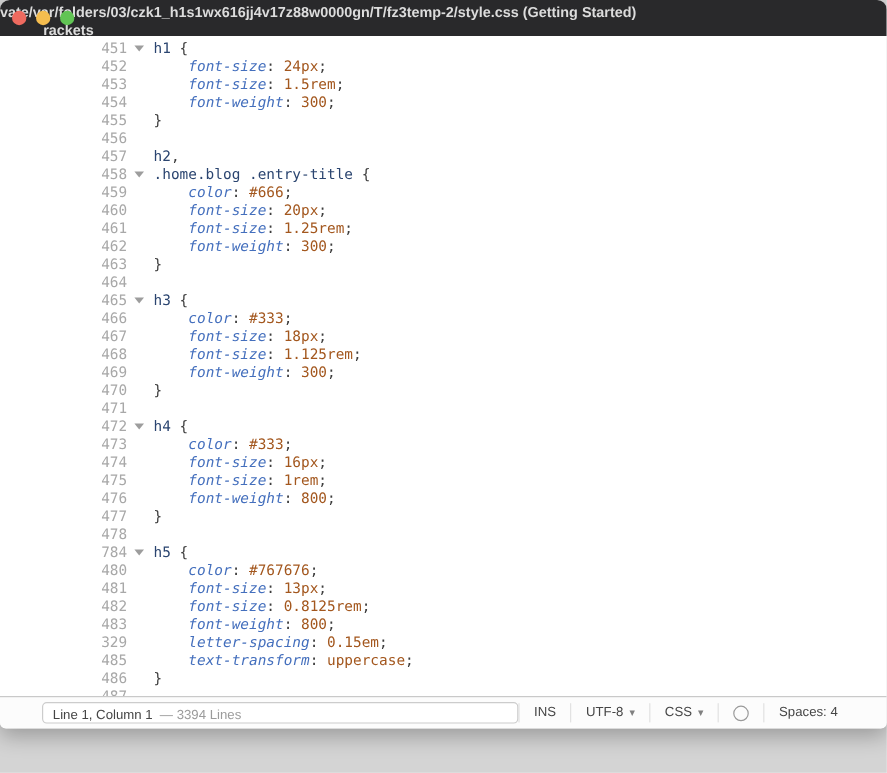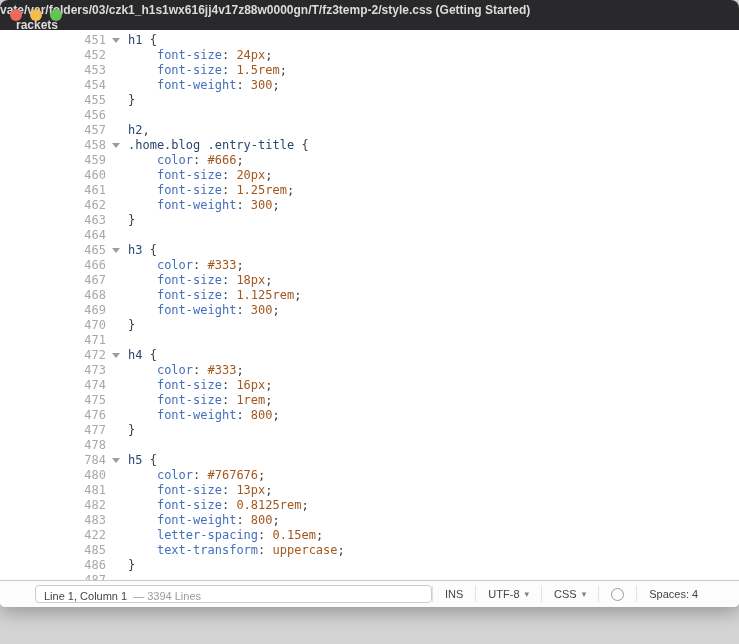--- a/index.html
+++ b/index.html
@@ -23,21 +23,21 @@
     background: var(--titlebar_bg, #29292b);
     overflow: hidden;
   }
   .title-text {
     position: absolute; left: 0; top: 3px; width: 739px;
     color: var(--titlebar_text, #dcdcdc);
     font-size: 12px; font-weight: 700; line-height: 15px;
     white-space: nowrap; z-index: 1;
   }
   .title-line1 { display: block; }
-  .title-line2 { display: block; padding-left: 16px; }
+  .title-line2 { display: block; padding-left: 36px; }
   .traffic-lights { position: absolute; left: 10px; top: 9px; display: flex; gap: 8px; z-index: 2; }
   .tl { width: 12px; height: 12px; border-radius: 50%; display: inline-block; }
   .tl-red    { background: var(--traffic_red, #ee6a5f); }
   .tl-yellow { background: var(--traffic_yellow, #f5bd4f); }
   .tl-green  { background: var(--traffic_green, #61c454); }
   
   .editor {
     flex: 1; overflow: hidden;
     background: var(--editor_bg, #fff);
     font-family: "DejaVu Sans Mono", monospace;
@@ -53,21 +53,21 @@
   .fold-col { flex: none; width: 22px; position: relative; }
   .fold-arrow {
     position: absolute; left: 6px; top: 5px;
     width: 0; height: 0;
     border-left: 4px solid transparent;
     border-right: 4px solid transparent;
     border-top: 5px solid var(--fold_arrow, #9d9d9d);
   }
   .code { white-space: pre; }
   .tok-s { color: var(--selector, #2b4570); }
-  .tok-p { color: var(--property, #446fbd); }
+  .tok-p { color: var(--property, #446fbd); font-style: italic; }
   .tok-v { color: var(--value, #a3571e); }
   .tok-u { color: var(--punctuation, #3c3c3c); }
   
   .statusbar {
     flex: none; height: 26px;
     border-top: 1px solid #c9c9c9;
     background: var(--statusbar_bg, #fcfcfc);
     display: flex; align-items: center;
     font-size: 11px; color: var(--statusbar_text, #454545);
   }
@@ -280,21 +280,21 @@
           <span class="lnum">482</span>
           <span class="fold-col"></span>
           <span class="code"><span class="tok-u">    </span><span class="tok-p">font-size</span><span class="tok-u">: </span><span class="tok-v">0.8125rem</span><span class="tok-u">;</span></span>
         </div>
         <div class="code-line">
           <span class="lnum">483</span>
           <span class="fold-col"></span>
           <span class="code"><span class="tok-u">    </span><span class="tok-p">font-weight</span><span class="tok-u">: </span><span class="tok-v">800</span><span class="tok-u">;</span></span>
         </div>
         <div class="code-line">
-          <span class="lnum">422</span>
+          <span class="lnum">329</span>
           <span class="fold-col"></span>
           <span class="code"><span class="tok-u">    </span><span class="tok-p">letter-spacing</span><span class="tok-u">: </span><span class="tok-v">0.15em</span><span class="tok-u">;</span></span>
         </div>
         <div class="code-line">
           <span class="lnum">485</span>
           <span class="fold-col"></span>
           <span class="code"><span class="tok-u">    </span><span class="tok-p">text-transform</span><span class="tok-u">: </span><span class="tok-v">uppercase</span><span class="tok-u">;</span></span>
         </div>
         <div class="code-line">
           <span class="lnum">486</span>

